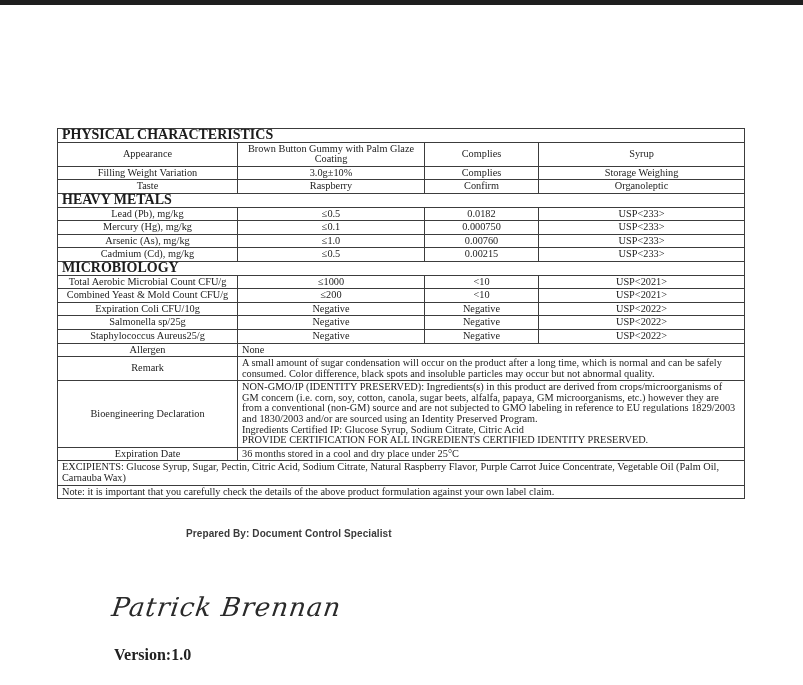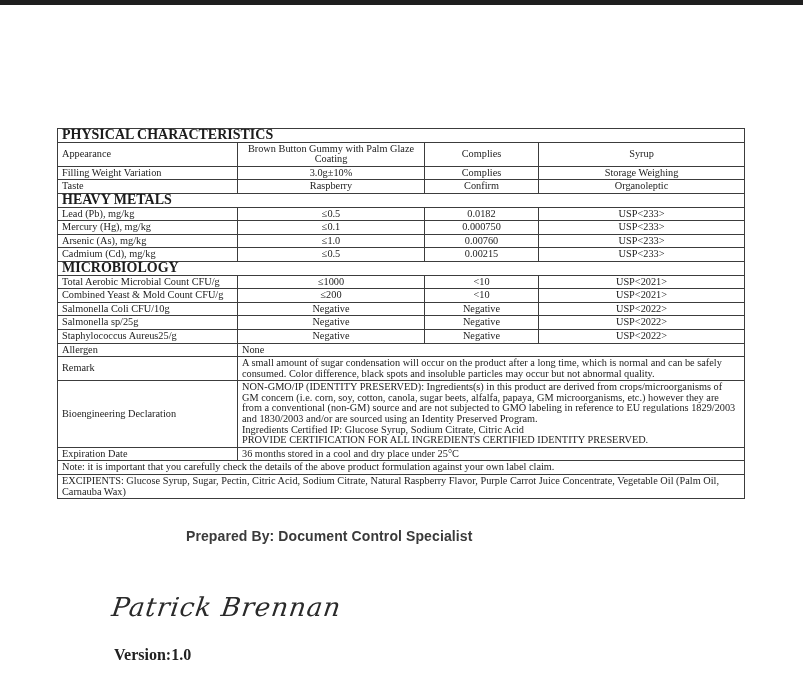--- a/index.html
+++ b/index.html
@@ -36,34 +36,34 @@
     border: 1px solid #3c3c3c;
     padding: 1px 4px;
     vertical-align: middle;
     overflow: hidden;
   }
   .section-cell {
     font-weight: bold;
     font-size: 14px;
     text-align: left;
   }
-  .label-cell { text-align: left; }
+  .label-cell { text-align: center; }
   .center-cell { text-align: center; }
   .span-cell {
     text-align: left;
     white-space: pre-line;
   }
   .full-cell { text-align: left; }
   .prepared-by {
     position: absolute;
     left: 186px;
     top: 528px;
     font-family: "Liberation Sans", sans-serif;
     font-weight: bold;
-    font-size: 14px;
+    font-size: 10px;
     color: #3a3a3a;
     letter-spacing: 0.1px;
   }
   .signature {
     position: absolute;
     left: 112px;
     top: 592px;
     font-family: "DejaVu Serif", serif;
     font-style: italic;
     font-size: 26px;
@@ -151,21 +151,21 @@
         <td class="center-cell">&lt;10</td>
         <td class="center-cell">USP&lt;2021&gt;</td>
       </tr>
       <tr>
         <td class="label-cell">Combined Yeast &amp; Mold Count CFU/g</td>
         <td class="center-cell">≤200</td>
         <td class="center-cell">&lt;10</td>
         <td class="center-cell">USP&lt;2021&gt;</td>
       </tr>
       <tr>
-        <td class="label-cell">Salmonella Coli CFU/10g</td>
+        <td class="label-cell">Expiration Coli CFU/10g</td>
         <td class="center-cell">Negative</td>
         <td class="center-cell">Negative</td>
         <td class="center-cell">USP&lt;2022&gt;</td>
       </tr>
       <tr>
         <td class="label-cell">Salmonella sp/25g</td>
         <td class="center-cell">Negative</td>
         <td class="center-cell">Negative</td>
         <td class="center-cell">USP&lt;2022&gt;</td>
       </tr>
@@ -187,23 +187,23 @@
         <td class="label-cell">Bioengineering Declaration</td>
         <td colspan="3" class="span-cell">NON-GMO/IP (IDENTITY PRESERVED): Ingredients(s) in this product are derived from crops/microorganisms of GM concern (i.e. corn, soy, cotton, canola, sugar beets, alfalfa, papaya, GM microorganisms, etc.) however they are from a conventional (non-GM) source and are not subjected to GMO labeling in reference to EU regulations 1829/2003 and 1830/2003 and/or are sourced using an Identity Preserved Program.
 Ingredients Certified IP: Glucose Syrup, Sodium Citrate, Citric Acid
 PROVIDE CERTIFICATION FOR ALL INGREDIENTS CERTIFIED IDENTITY PRESERVED.</td>
       </tr>
       <tr>
         <td class="label-cell">Expiration Date</td>
         <td colspan="3" class="span-cell">36 months stored in a cool and dry place under 25°C</td>
       </tr>
       <tr>
+        <td colspan="4" class="full-cell">EXCIPIENTS: Glucose Syrup, Sugar, Pectin, Citric Acid, Sodium Citrate, Natural Raspberry Flavor, Purple Carrot Juice Concentrate, Vegetable Oil (Palm Oil, Carnauba Wax)</td>
+      </tr>
+      <tr>
         <td colspan="4" class="full-cell">Note: it is important that you carefully check the details of the above product formulation against your own label claim.</td>
-      </tr>
-      <tr>
-        <td colspan="4" class="full-cell">EXCIPIENTS: Glucose Syrup, Sugar, Pectin, Citric Acid, Sodium Citrate, Natural Raspberry Flavor, Purple Carrot Juice Concentrate, Vegetable Oil (Palm Oil, Carnauba Wax)</td>
       </tr>
     </tbody>
 </table>
 
 <div class="prepared-by">Prepared By: Document Control Specialist</div>
 <div class="signature">Patrick Brennan</div>
 <div class="version">Version:1.0</div>
 
 </body></html>

